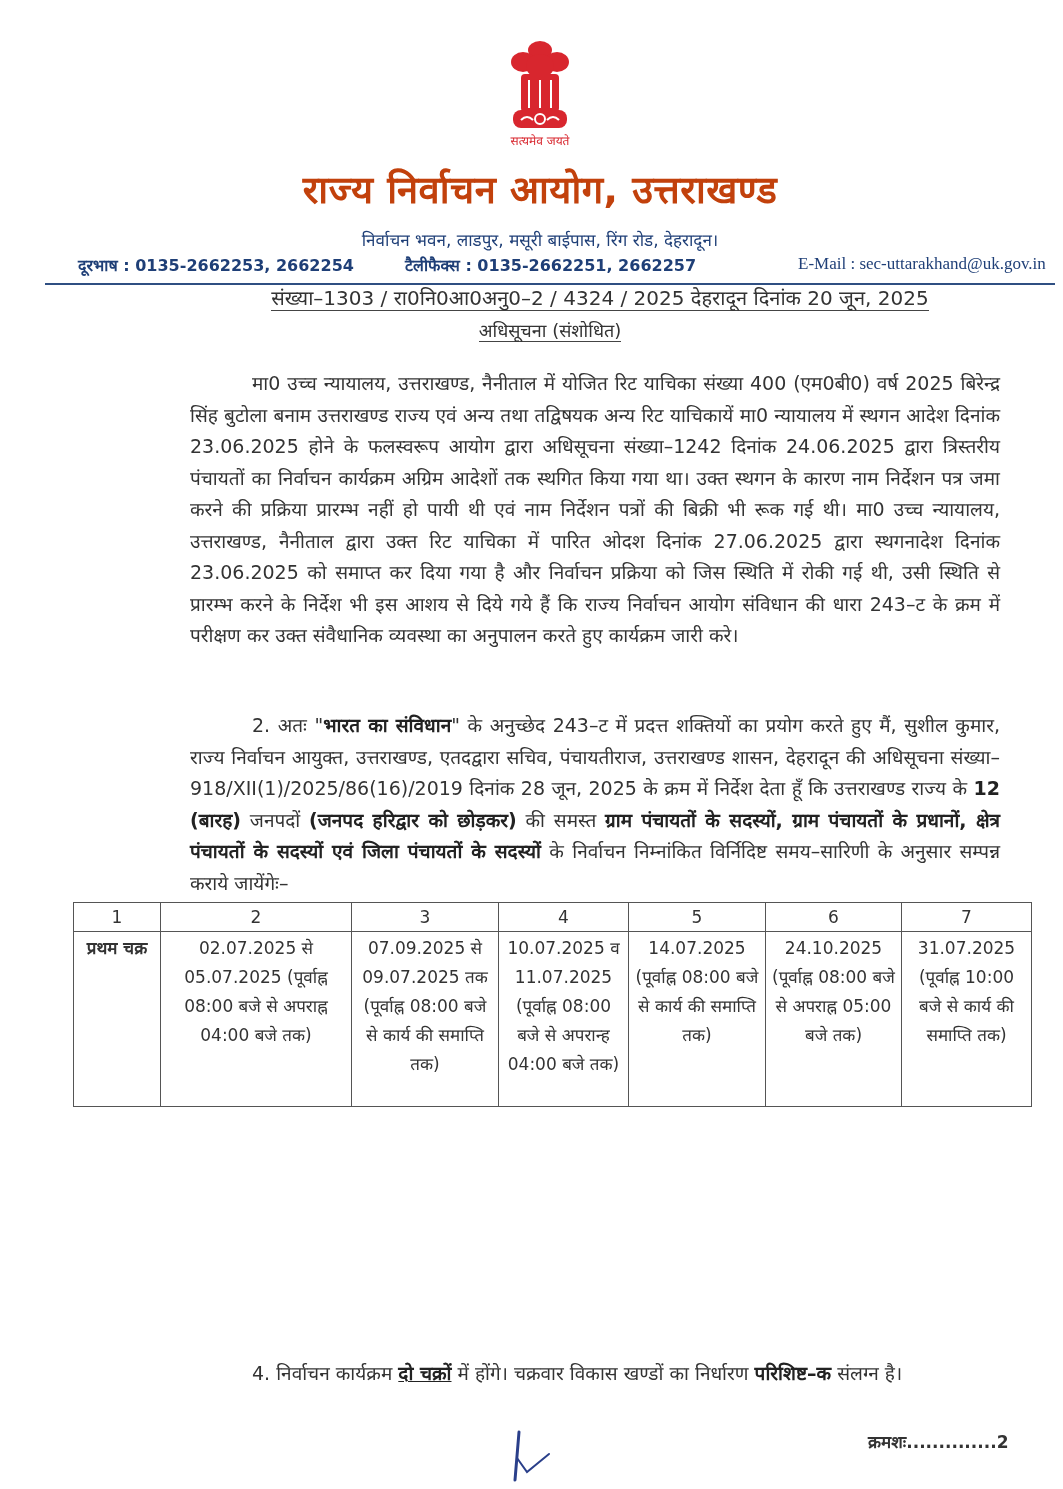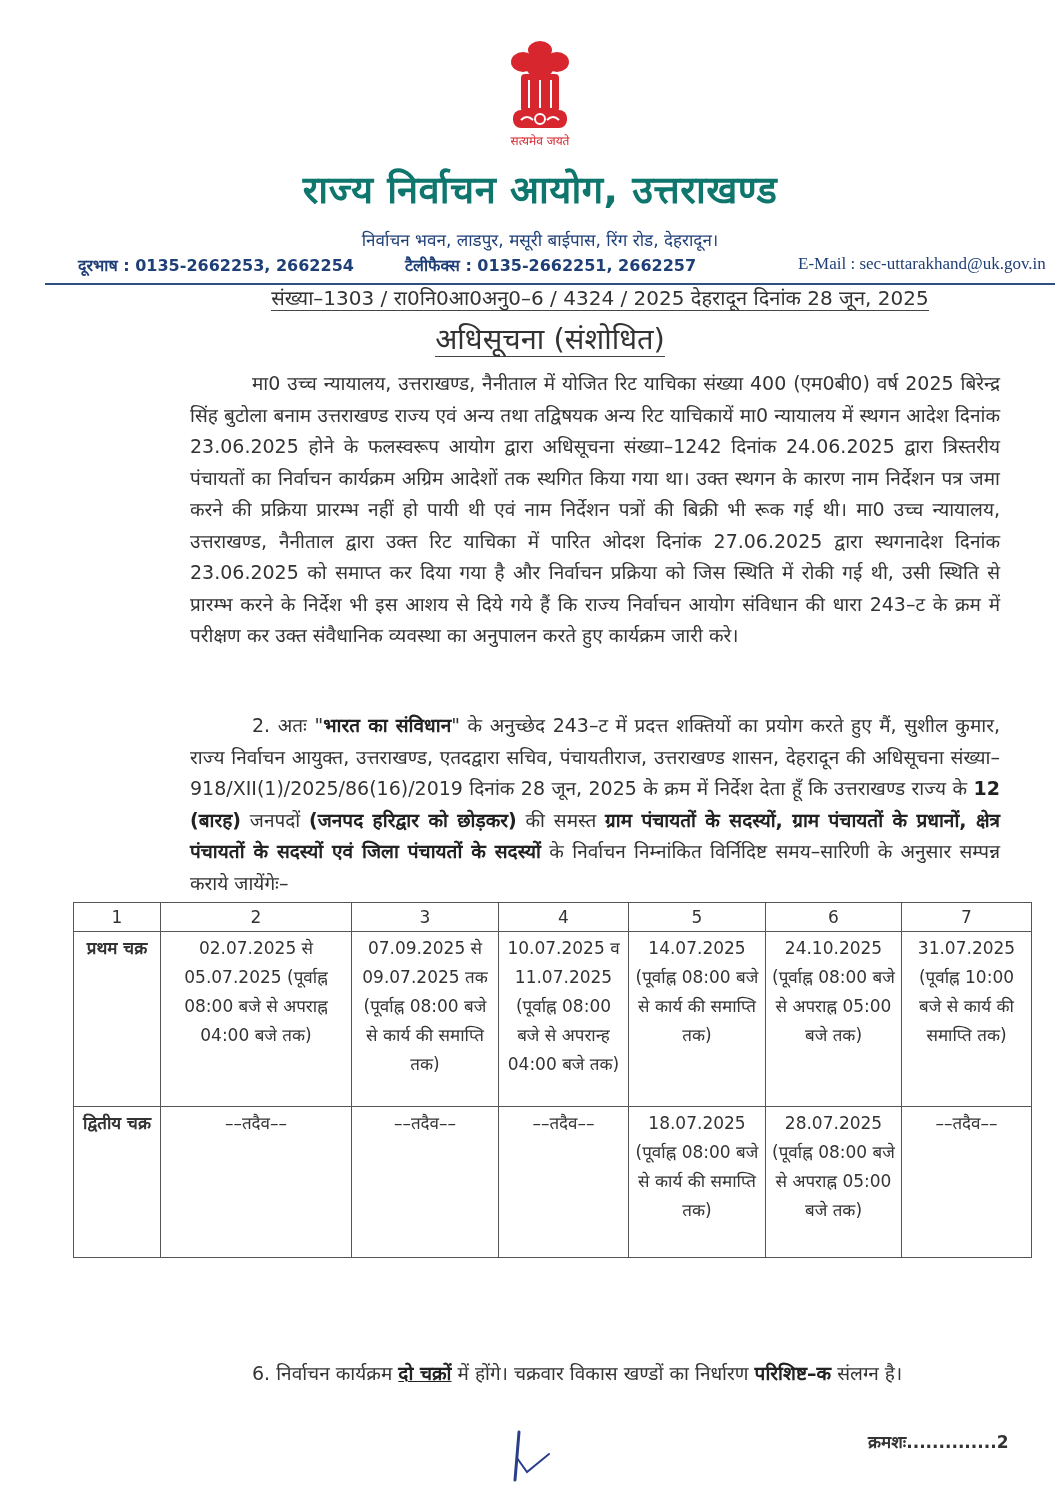--- a/index.html
+++ b/index.html
@@ -2,30 +2,30 @@
 <html><head>
 <meta charset="utf-8">
 <style>
   html, body { margin:0; padding:0; background:#ffffff; }
   body { width:1063px; height:1489px; position:relative; overflow:hidden;
          font-family:"DejaVu Sans", "Liberation Sans", sans-serif; color:#2b2b2b; }
   .abs { position:absolute; }
   
   #emblem { left:495px; top:36px; width:90px; height:110px; }
   #motto { left:480px; top:132px; width:120px; text-align:center; font-size:12px; color:#d8262e; }
-  #org-title { left:180px; top:162px; width:720px; text-align:center; font-size:38px; color:#0f766e; font-weight:bold; letter-spacing:0.5px; }
+  #org-title { left:180px; top:162px; width:720px; text-align:center; font-size:38px; color:#c2410c; font-weight:bold; letter-spacing:0.5px; }
   #org-address { left:180px; top:228px; width:720px; text-align:center; font-size:17px; color:#1f3f77; }
   .contact { top:254px; font-size:16px; color:#1f3f77; font-weight:bold; }
   #phone { left:78px; }
   #telefax { left:405px; }
   #email { left:758px; font-family:"Liberation Serif","DejaVu Serif",serif; font-weight:normal; font-size:17px;margin-left:40px; }
   #header-rule { left:45px; top:283px; width:1010px; height:2px; background:#2f4f82; }
   #ref-line { left:240px; top:284px; width:720px; text-align:center; font-size:20px; color:#333; }
   #ref-line span { border-bottom:1.5px solid #444; }
-  #notice-title { left:380px; top:318px; width:340px; text-align:center; font-size:29px; color:#333; }
+  #notice-title { left:380px; top:318px; width:340px; text-align:center; font-size:18px; color:#333; }
   #notice-title span { border-bottom:1.5px solid #444; }
   
   .para { left:190px; width:810px; font-size:19px; line-height:31.5px; color:#333; text-align:justify; text-align-last:left; }
   .para .indent { display:inline-block; width:62px; }
   #para1 { top:368px; }
   #para2 { top:710px; }
   #para3 { top:1358px; }
   b { font-weight:bold; color:#222; }
   u { text-decoration:underline; }
   
@@ -62,21 +62,21 @@
   </g>
 </svg>
 <div id="motto" class="abs">सत्यमेव जयते</div>
 <div id="org-title" class="abs">राज्य निर्वाचन आयोग, उत्तराखण्ड</div>
 <div id="org-address" class="abs">निर्वाचन भवन, लाडपुर, मसूरी बाईपास, रिंग रोड, देहरादून।</div>
 <div id="phone" class="abs contact">दूरभाष : 0135-2662253, 2662254</div>
 <div id="telefax" class="abs contact">टैलीफैक्स : 0135-2662251, 2662257</div>
 <div id="email" class="abs contact">E-Mail : sec-uttarakhand@uk.gov.in</div>
 <div id="header-rule" class="abs"></div>
 
-<div id="ref-line" class="abs"><span>संख्या–1303 / रा0नि0आ0अनु0–6 / 4324 / 2025 देहरादून  दिनांक 28 जून, 2025</span></div>
+<div id="ref-line" class="abs"><span>संख्या–1303 / रा0नि0आ0अनु0–2 / 4324 / 2025 देहरादून  दिनांक 20 जून, 2025</span></div>
 <div id="notice-title" class="abs"><span>अधिसूचना (संशोधित)</span></div>
 
 <div id="para1" class="abs para"><span class="indent"></span><span>मा0 उच्च न्यायालय, उत्तराखण्ड, नैनीताल में योजित रिट याचिका संख्या 400 (एम0बी0) वर्ष 2025 बिरेन्द्र सिंह बुटोला बनाम उत्तराखण्ड राज्य एवं अन्य तथा तद्विषयक अन्य रिट याचिकायें मा0 न्यायालय में स्थगन आदेश दिनांक 23.06.2025 होने के फलस्वरूप आयोग द्वारा अधिसूचना संख्या–1242 दिनांक 24.06.2025 द्वारा त्रिस्तरीय पंचायतों का निर्वाचन कार्यक्रम अग्रिम आदेशों तक स्थगित किया गया था। उक्त स्थगन के कारण नाम निर्देशन पत्र जमा करने की प्रक्रिया प्रारम्भ नहीं हो पायी थी एवं नाम निर्देशन पत्रों की बिक्री भी रूक गई थी। मा0 उच्च न्यायालय, उत्तराखण्ड, नैनीताल द्वारा उक्त रिट याचिका में पारित ओदश दिनांक 27.06.2025 द्वारा स्थगनादेश दिनांक 23.06.2025 को समाप्त कर दिया गया है और निर्वाचन प्रक्रिया को जिस स्थिति में रोकी गई थी, उसी स्थिति से प्रारम्भ करने के निर्देश भी इस आशय से दिये गये हैं कि राज्य निर्वाचन आयोग संविधान की धारा 243–ट के क्रम में परीक्षण कर उक्त संवैधानिक व्यवस्था का अनुपालन करते हुए कार्यक्रम जारी करे।</span></div>
 
 <div id="para2" class="abs para"><span class="indent"></span><span>2. अतः "</span><b>भारत का संविधान</b><span>" के अनुच्छेद 243–ट में प्रदत्त शक्तियों का प्रयोग करते हुए मैं, सुशील कुमार, राज्य निर्वाचन आयुक्त, उत्तराखण्ड, एतदद्वारा सचिव, पंचायतीराज, उत्तराखण्ड शासन, देहरादून की अधिसूचना संख्या–918/XII(1)/2025/86(16)/2019 दिनांक 28 जून, 2025 के क्रम में निर्देश देता हूँ कि उत्तराखण्ड राज्य के </span><b>12 (बारह)</b><span> जनपदों </span><b>(जनपद हरिद्वार को छोड़कर)</b><span> की समस्त </span><b>ग्राम पंचायतों के सदस्यों, ग्राम पंचायतों के प्रधानों, क्षेत्र पंचायतों के सदस्यों एवं जिला पंचायतों के सदस्यों</b><span> के निर्वाचन निम्नांकित विर्निदिष्ट समय–सारिणी के अनुसार सम्पन्न कराये जायेंगेः–</span></div>
 
 <table id="schedule-table" class="abs">
   <colgroup>
     <col style="width:87px">
       <col style="width:191px">
@@ -98,31 +98,22 @@
   </tr>
   <tr class="r1">
     <td class="phase">प्रथम चक्र</td>
     <td>02.07.2025 से 05.07.2025 (पूर्वाह्न 08:00 बजे से अपराह्न 04:00 बजे तक)</td>
     <td>07.09.2025 से 09.07.2025 तक (पूर्वाह्न 08:00 बजे से कार्य की समाप्ति तक)</td>
     <td>10.07.2025 व 11.07.2025 (पूर्वाह्न 08:00 बजे से अपरान्ह 04:00 बजे तक)</td>
     <td>14.07.2025 (पूर्वाह्न 08:00 बजे से कार्य की समाप्ति तक)</td>
     <td>24.10.2025 (पूर्वाह्न 08:00 बजे से अपराह्न 05:00 बजे तक)</td>
     <td>31.07.2025 (पूर्वाह्न 10:00 बजे से कार्य की समाप्ति तक)</td>
   </tr>
-  <tr class="r2">
-    <td class="phase">द्वितीय चक्र</td>
-    <td>––तदैव––</td>
-    <td>––तदैव––</td>
-    <td>––तदैव––</td>
-    <td>18.07.2025 (पूर्वाह्न 08:00 बजे से कार्य की समाप्ति तक)</td>
-    <td>28.07.2025 (पूर्वाह्न 08:00 बजे से अपराह्न 05:00 बजे तक)</td>
-    <td>––तदैव––</td>
-  </tr>
 </tbody>
   </table>
 
-<div id="para3" class="abs para"><span class="indent"></span><span>6. निर्वाचन कार्यक्रम </span><b><u>दो चक्रों</u></b><span> में होंगे। चक्रवार विकास खण्डों का निर्धारण </span><b>परिशिष्ट–क</b><span> संलग्न है।</span></div>
+<div id="para3" class="abs para"><span class="indent"></span><span>4. निर्वाचन कार्यक्रम </span><b><u>दो चक्रों</u></b><span> में होंगे। चक्रवार विकास खण्डों का निर्धारण </span><b>परिशिष्ट–क</b><span> संलग्न है।</span></div>
 
 <svg id="signature" class="abs" viewBox="0 0 60 56">
   <path d="M14 4 L10 52" stroke="#2a3f8a" stroke-width="3" fill="none" stroke-linecap="round"></path>
   <path d="M12 30 L22 44 L44 26" stroke="#2a3f8a" stroke-width="2" fill="none" stroke-linecap="round"></path>
 </svg>
 <div id="continued" class="abs">क्रमशः..............2</div>
 
 </body></html>

